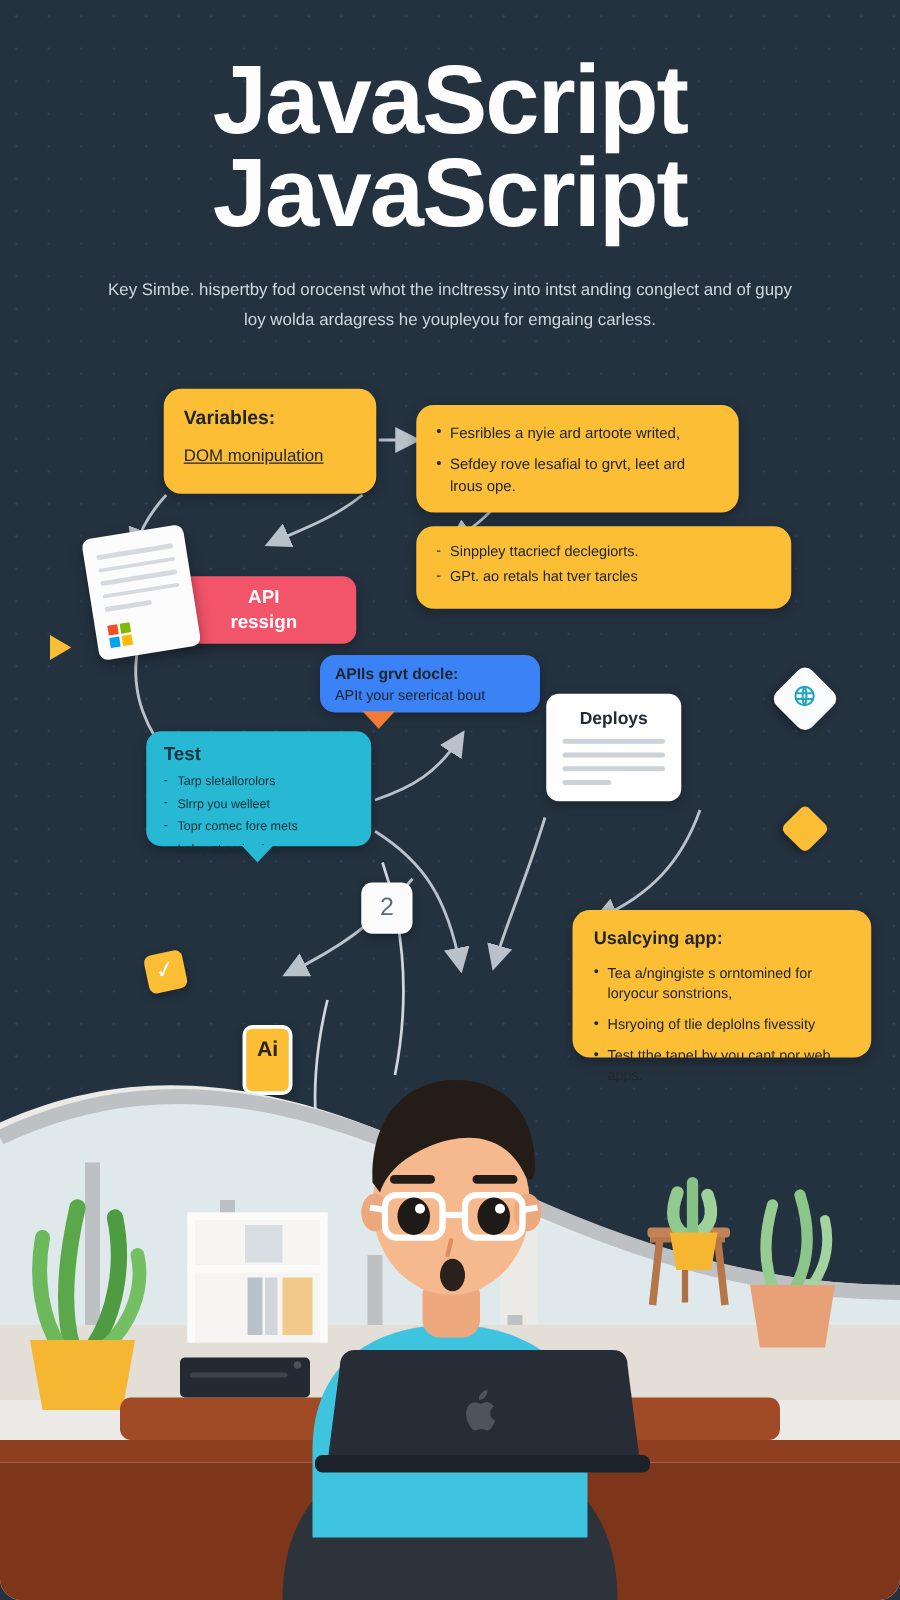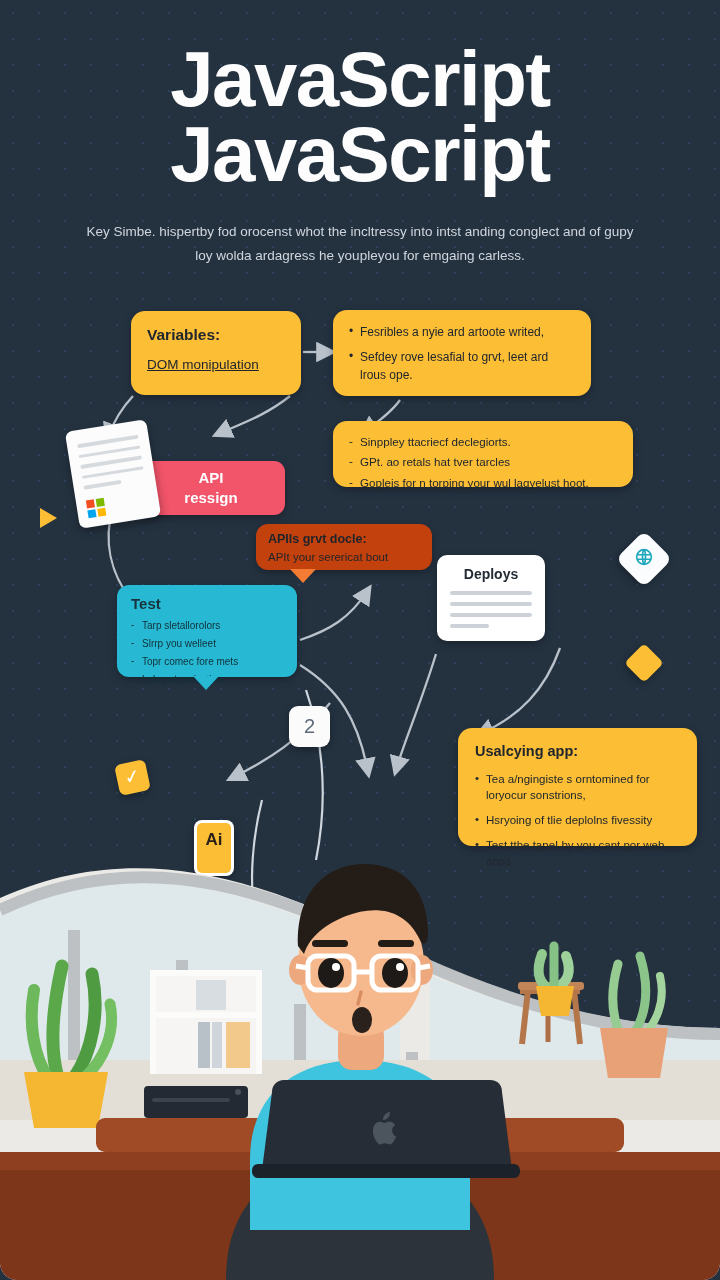--- a/index.html
+++ b/index.html
@@ -27,38 +27,38 @@
     letter-spacing:-1.5px; line-height:.96;
   }
   .subtitle {
     position:absolute; top:220px; left:78px; width:564px;
     text-align:center; color:#cfd6de; font-size:13.5px; line-height:1.75;
   }
 
   
   .card { position:absolute; border-radius:14px; box-shadow:0 3px 9px rgba(0,0,0,.30); }
   .yellow { background:#fcbe35; color:#21262e; }
-  .orange { background:#c2410c; color:#1f242b; }
+  .orange { background:#3b82f6; color:#1f242b; }
   .cyan   { background:#27b9d4; color:#0f2f38; }
   .pink   { background:#f2546a; color:#ffffff; }
   .white  { background:#ffffff; color:#222a33; }
 
   .card-head { font-weight:bold; font-size:15px; margin-bottom:9px; }
   .card-line { font-size:12.5px; line-height:1.5; }
   ul.bul { list-style:none; }
   ul.bul li { font-size:12px; line-height:1.5; margin-bottom:7px; padding-left:11px; position:relative; }
   ul.bul li:before { content:"•"; position:absolute; left:0; top:-1px; }
   ul.dash li:before { content:"-"; }
 
   
   #box-variables { left:131px; top:311px; width:170px; height:84px; padding:15px 16px; }
   #box-variables .card-head { font-size:15.5px; margin-bottom:11px; }
   #box-variables .card-line { font-size:13.5px;text-decoration:underline; }
 
-  #box-features { left:333px; top:310px; width:258px; height:86px; padding:13px 16px; }
+  #box-features { left:333px; top:324px; width:258px; height:86px; padding:13px 16px; }
   #box-simply  { left:333px; top:421px; width:300px; height:66px; padding:12px 16px; }
   #box-simply li { margin-bottom:3px; font-size:11.6px; }
 
   
   #tag-api {
     left:137px; top:461px; width:148px; height:54px; border-radius:11px;
     padding:7px 10px; text-align:center; font-weight:bold; font-size:15px; line-height:1.35;
     display:flex; flex-direction:column; justify-content:center;
   }
   #tag-api .sub { font-weight:bold; font-size:15px; }
@@ -193,21 +193,20 @@
     <ul class="bul">
       <li>Fesribles a nyie ard artoote writed,</li>
       <li>Sefdey rove lesafial to grvt, leet ard lrous ope.</li>
     </ul>
   </div>
 
   <div class="card yellow" id="box-simply">
     <ul class="bul dash">
       <li>Sinppley ttacriecf declegiorts.</li>
       <li>GPt. ao retals hat tver tarcles</li>
-      <li>Gopleis for n torping your wul lagyelust hoot.</li>
     </ul>
   </div>
 
   <div class="card pink" id="tag-api">
     <div>API</div>
     <div class="sub">ressign</div>
   </div>
 
   <div id="doc-icon">
     <div class="dl"></div>

